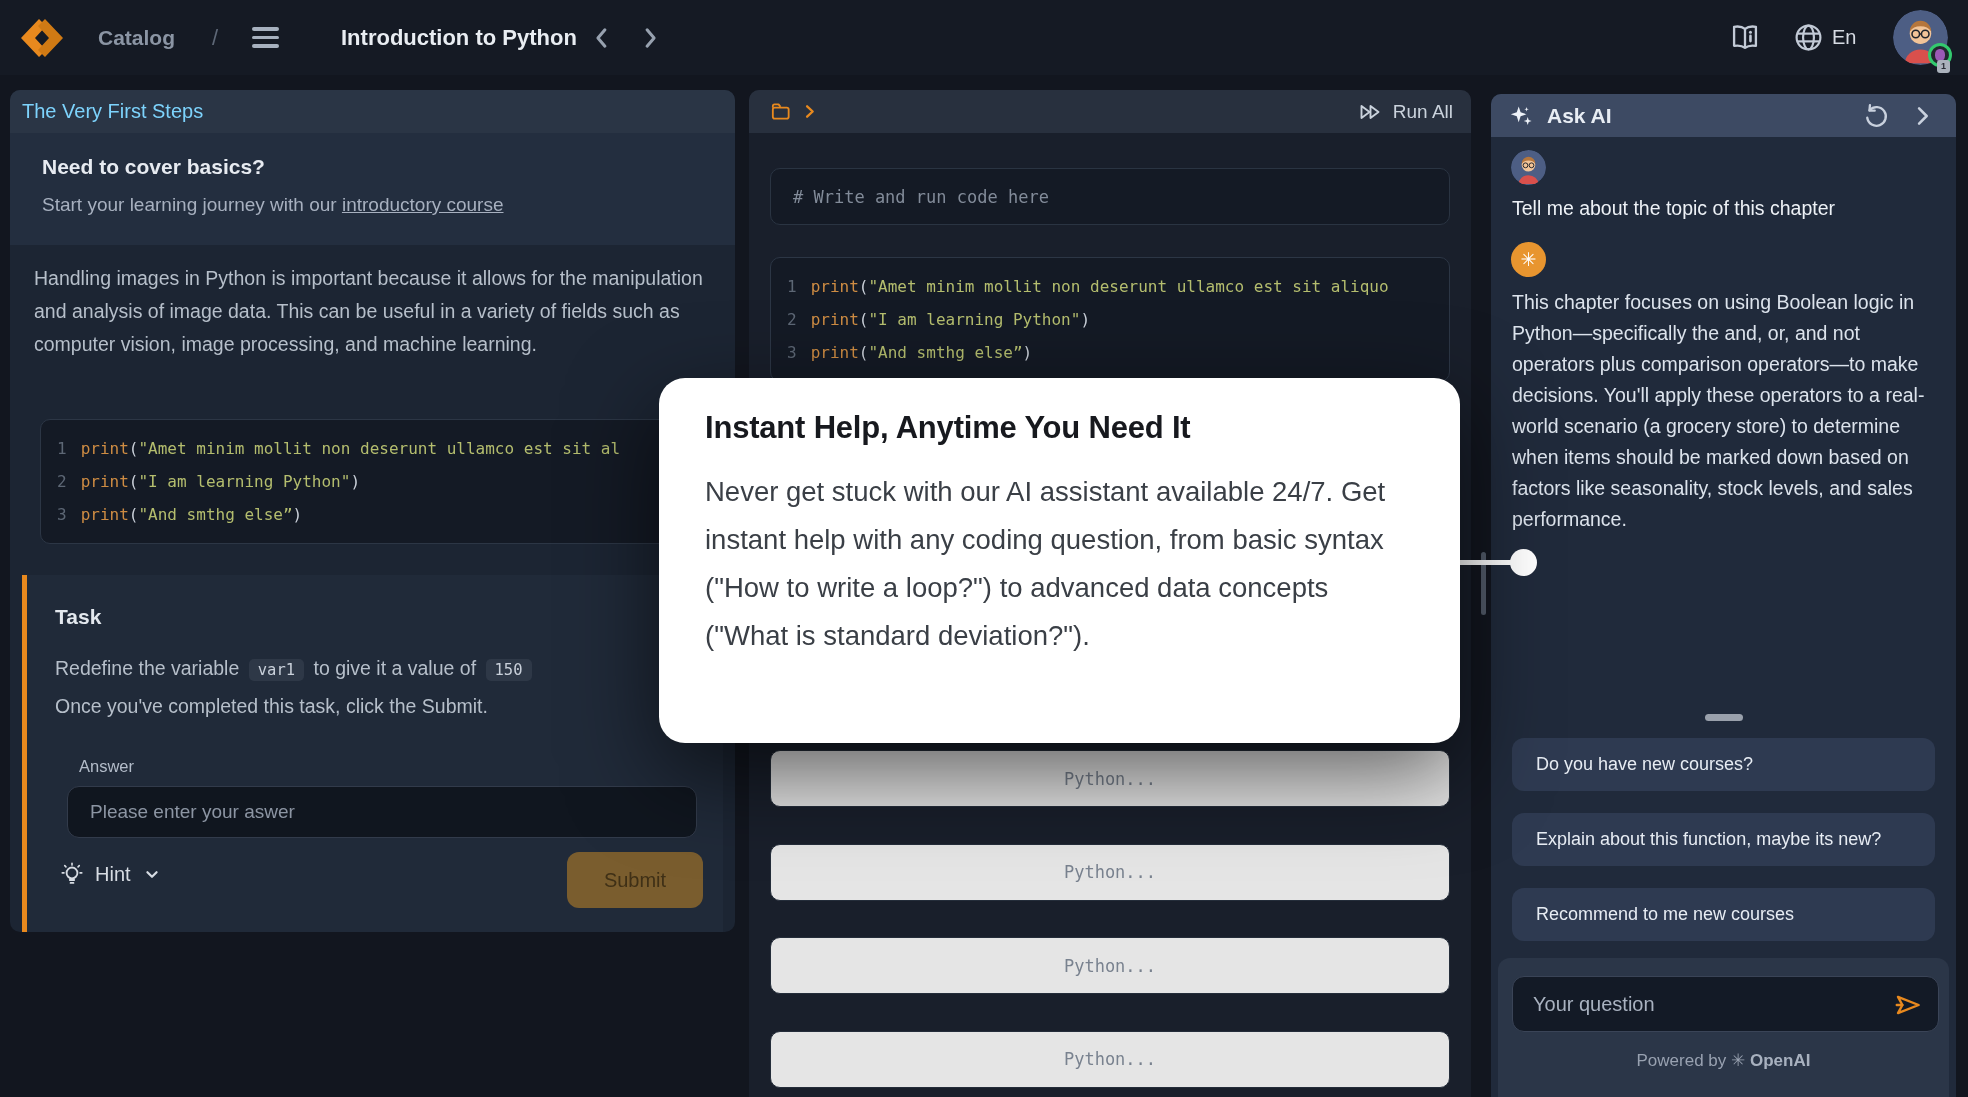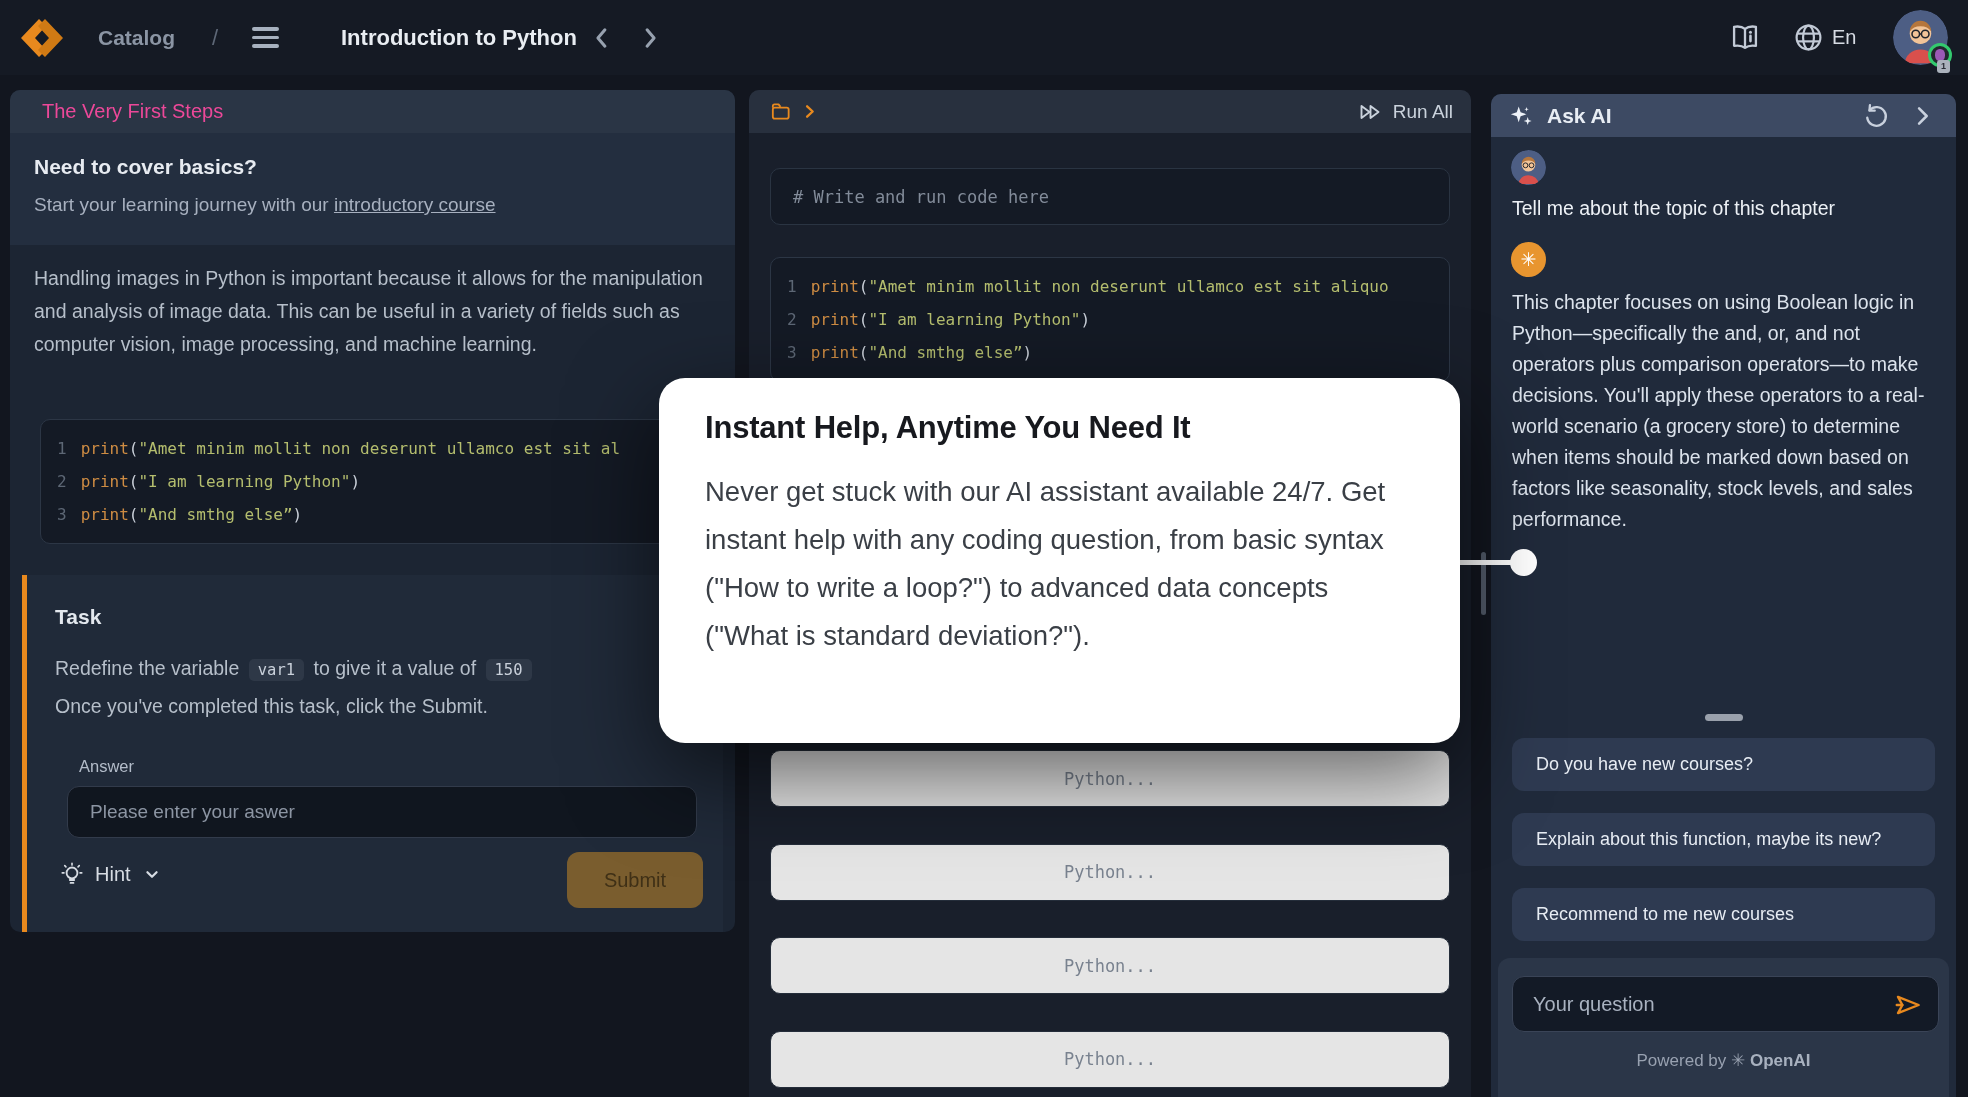--- a/index.html
+++ b/index.html
@@ -21,22 +21,22 @@
   .badge-ring { position:absolute; right:-4px; bottom:-2px; width:24px; height:24px; border-radius:50%; background:#23272F; border:3px solid #33C96E; }
   .badge-ring i { position:absolute; left:4px; top:3px; width:10px; height:12px; border-radius:45%; background:#9B59B6; }
   .badge-num { position:absolute; right:-2px; bottom:-8px; width:13px; height:13px; border-radius:3px; background:#ABB2BC; color:#2A2E36; font-size:9px; font-weight:700; text-align:center; line-height:13px; }
 
   
   .panel-header { position:absolute; left:0; top:0; right:0; height:43px; border-radius:10px 10px 0 0; }
 
   
   .lesson { position:absolute; left:10px; top:90px; width:725px; height:842px; background:#1C2533; border-radius:10px; }
   .lesson .panel-header { background:#2A3545; }
-  .lesson-title { padding-left:32px; line-height:43px; font-size:20px; color:#ec4899; }
-  .basics { position:absolute; left:0; top:43px; width:100%; height:112px; background:#232E3F; padding:20px 24px; }
+  .lesson-title { padding-left:12px; line-height:43px; font-size:20px; color:#7dd3fc; }
+  .basics { position:absolute; left:0; top:43px; width:100%; height:112px; background:#232E3F; padding:20px 32px; }
   .basics h3 { font-size:21px; font-weight:700; color:#E7EBF1; margin-top:2px; }
   .basics p { font-size:19px; color:#A7B0BF; margin-top:15px; }
   .basics a { color:#A7B0BF; text-decoration:underline; cursor:pointer; }
   .lesson-par { position:absolute; left:24px; top:172px; width:684px; font-size:19.5px; line-height:33px; color:#B6BFCA; }
   .codeblock { position:absolute; background:#141A25; border:1px solid #2C3645; border-radius:10px; padding:12px 16px; }
   .codeblock.left-cb { left:30px; top:329px; width:662px; }
   .code-line { font-family:"DejaVu Sans Mono", monospace; font-size:16px; line-height:33px; white-space:pre; }
   .code-line .ln { color:#5D6775; margin-right:14px; }
   .code-line .kw { color:#CE8C43; }
   .code-line .pn { color:#C9CFD8; }

